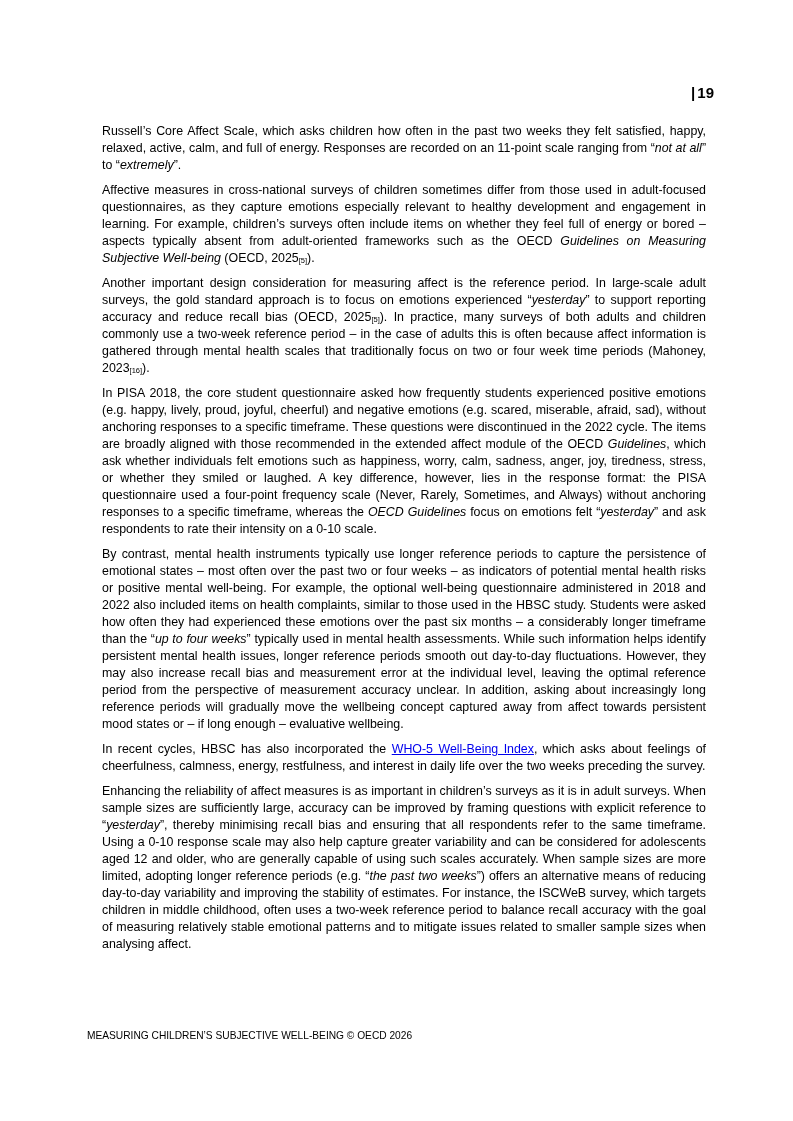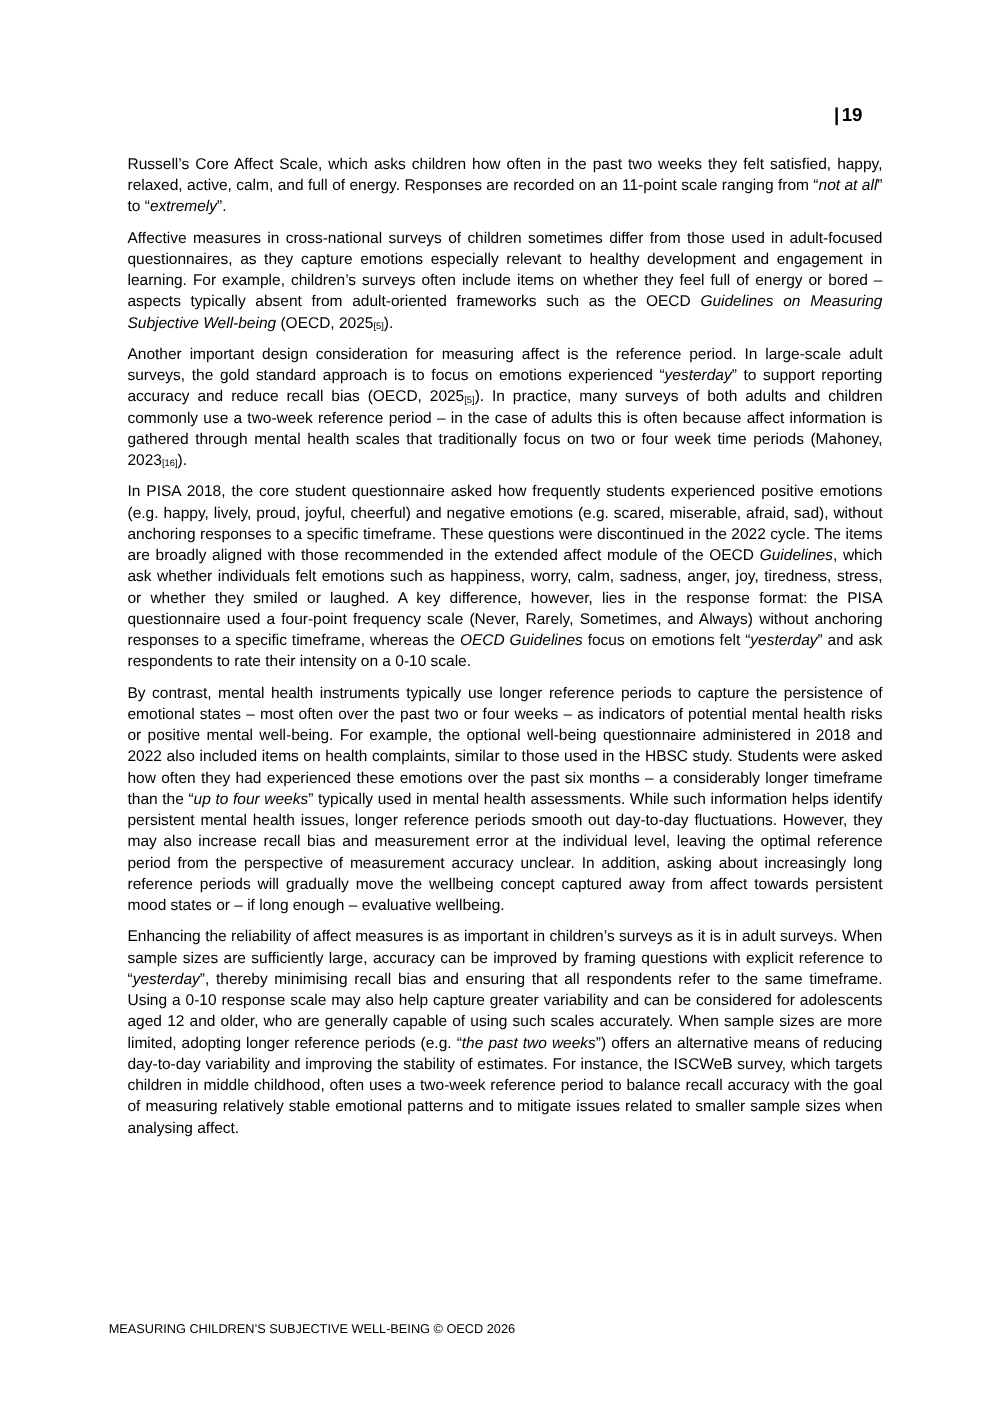--- a/index.html
+++ b/index.html
@@ -1,38 +1,39 @@
 <!DOCTYPE html>
 <html><head>
   <meta charset="utf-8">
   <style>
     html, body { margin: 0; padding: 0; background: #ffffff; }
     body { width: 793px; height: 1121px; position: relative; overflow: hidden;
       font-family: "Liberation Sans", sans-serif; color: #000; }
-    .page-num { position: absolute; top: 84px; right: 103px; font-weight: bold; font-size: 15px; }
+    .page-num { position: absolute; top: 84px; right: 79px; font-weight: bold; font-size: 15px; }
     .page-num .bar { font-weight: bold; margin-right: 2px; }
     .content { position: absolute; left: 87px; top: 123px; width: 619px; font-size: 12.4px; line-height: 17px; }
     .content p { margin: 0 0 8px 15px; text-align: justify; }
     sub.ref { font-size: 7.5px; vertical-align: -1px; line-height: 0; }
     a.link { color: #0000ee; text-decoration: underline; }
-    .footer { position: absolute; left: 87px; top: 1030px; font-size: 10.2px; letter-spacing: 0; margin-top: 28px; }
+    .footer { position: absolute; left: 87px; top: 1030px; font-size: 10.2px; letter-spacing: 0; }
   </style>
 </head>
 <body>
 
 <div class="page-num"><span class="bar">|</span><span>19</span></div>
 
 <div class="content">
   <p><span>Russell’s Core Affect Scale, which asks children how often in the past two weeks they felt satisfied, happy, relaxed, active, calm, and full of energy. Responses are recorded on an 11-point scale ranging from “</span><i>not at all</i><span>” to “</span><i>extremely</i><span>”.</span></p>
 
   <p><span>Affective measures in cross-national surveys of children sometimes differ from those used in adult-focused questionnaires, as they capture emotions especially relevant to healthy development and engagement in learning. For example, children’s surveys often include items on whether they feel full of energy or bored – aspects typically absent from adult-oriented frameworks such as the OECD </span><i>Guidelines on Measuring Subjective Well-being</i><span> (OECD, 2025</span><sub class="ref">[5]</sub><span>).</span></p>
 
   <p><span>Another important design consideration for measuring affect is the reference period. In large-scale adult surveys, the gold standard approach is to focus on emotions experienced “</span><i>yesterday</i><span>” to support reporting accuracy and reduce recall bias (OECD, 2025</span><sub class="ref">[5]</sub><span>). In practice, many surveys of both adults and children commonly use a two-week reference period – in the case of adults this is often because affect information is gathered through mental health scales that traditionally focus on two or four week time periods (Mahoney, 2023</span><sub class="ref">[16]</sub><span>).</span></p>
 
   <p><span>In PISA 2018, the core student questionnaire asked how frequently students experienced positive emotions (e.g. happy, lively, proud, joyful, cheerful) and negative emotions (e.g. scared, miserable, afraid, sad), without anchoring responses to a specific timeframe. These questions were discontinued in the 2022 cycle. The items are broadly aligned with those recommended in the extended affect module of the OECD </span><i>Guidelines</i><span>, which ask whether individuals felt emotions such as happiness, worry, calm, sadness, anger, joy, tiredness, stress, or whether they smiled or laughed. A key difference, however, lies in the response format: the PISA questionnaire used a four-point frequency scale (Never, Rarely, Sometimes, and Always) without anchoring responses to a specific timeframe, whereas the </span><i>OECD Guidelines</i><span> focus on emotions felt “</span><i>yesterday</i><span>” and ask respondents to rate their intensity on a 0-10 scale.</span></p>
 
   <p><span>By contrast, mental health instruments typically use longer reference periods to capture the persistence of emotional states – most often over the past two or four weeks – as indicators of potential mental health risks or positive mental well-being. For example, the optional well-being questionnaire administered in 2018 and 2022 also included items on health complaints, similar to those used in the HBSC study. Students were asked how often they had experienced these emotions over the past six months – a considerably longer timeframe than the “</span><i>up to four weeks</i><span>” typically used in mental health assessments. While such information helps identify persistent mental health issues, longer reference periods smooth out day-to-day fluctuations. However, they may also increase recall bias and measurement error at the individual level, leaving the optimal reference period from the perspective of measurement accuracy unclear. In addition, asking about increasingly long reference periods will gradually move the wellbeing concept captured away from affect towards persistent mood states or – if long enough – evaluative wellbeing.</span></p>
 
+  <p><span>In recent cycles, HBSC has also incorporated the </span><a class="link">WHO-5 Well-Being Index</a><span>, which asks about feelings of cheerfulness, calmness, energy, restfulness, and interest in daily life over the two weeks preceding the survey.</span></p>
 
   <p><span>Enhancing the reliability of affect measures is as important in children’s surveys as it is in adult surveys. When sample sizes are sufficiently large, accuracy can be improved by framing questions with explicit reference to “</span><i>yesterday</i><span>”, thereby minimising recall bias and ensuring that all respondents refer to the same timeframe. Using a 0-10 response scale may also help capture greater variability and can be considered for adolescents aged 12 and older, who are generally capable of using such scales accurately. When sample sizes are more limited, adopting longer reference periods (e.g. “</span><i>the past two weeks</i><span>”) offers an alternative means of reducing day-to-day variability and improving the stability of estimates. For instance, the ISCWeB survey, which targets children in middle childhood, often uses a two-week reference period to balance recall accuracy with the goal of measuring relatively stable emotional patterns and to mitigate issues related to smaller sample sizes when analysing affect.</span></p>
 </div>
 
 <div class="footer">MEASURING CHILDREN’S SUBJECTIVE WELL-BEING © OECD 2026</div>
 
 </body></html>

